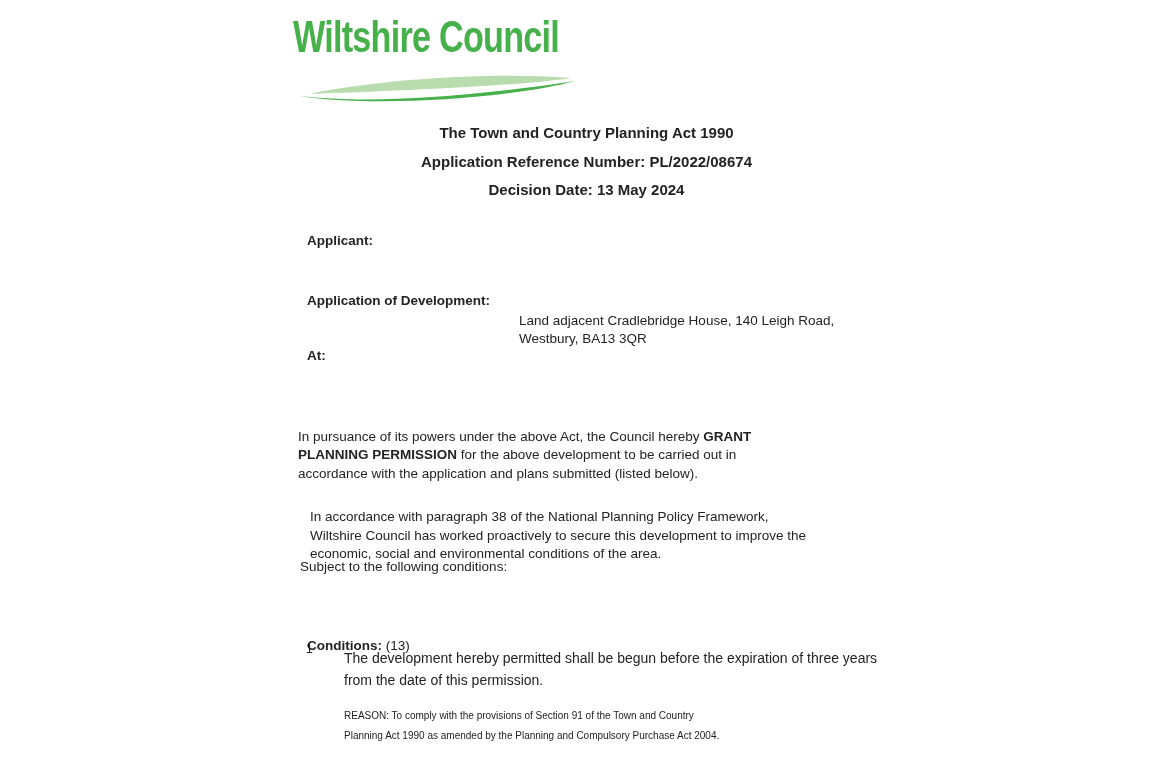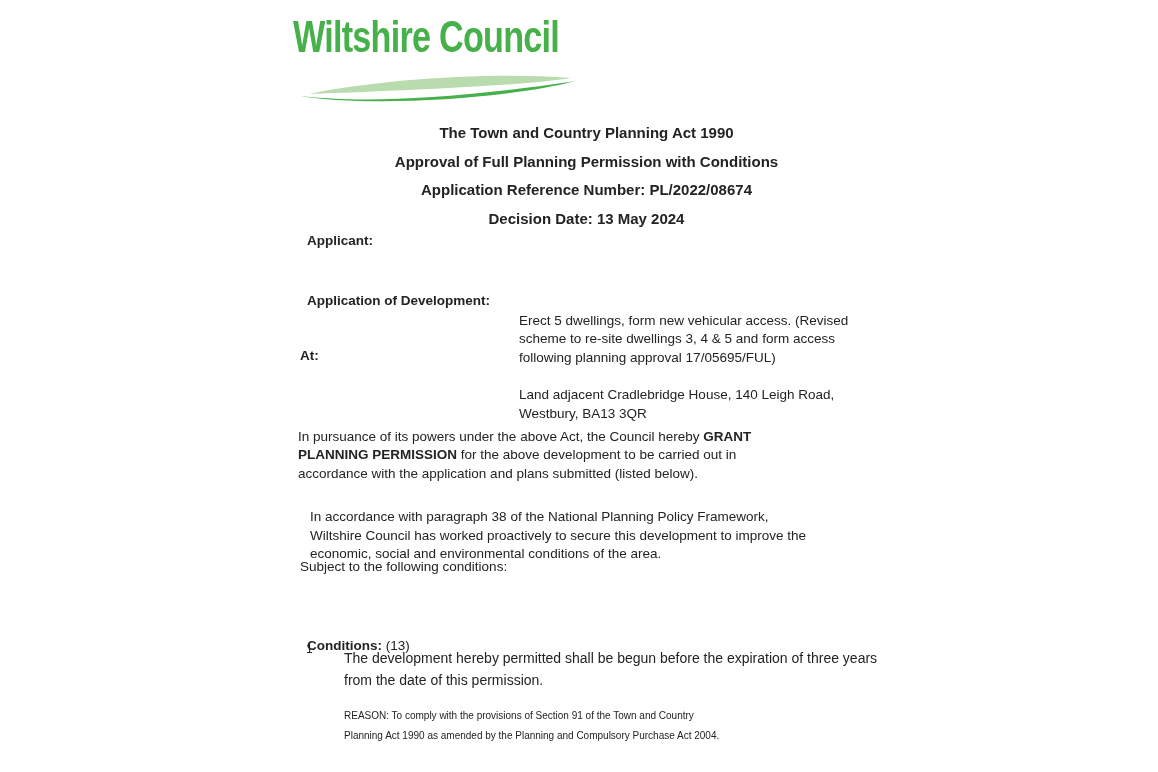--- a/index.html
+++ b/index.html
@@ -29,21 +29,21 @@
     position: absolute; left: 299px; top: 119px; width: 575px;
     text-align: center;
     font-size: 15px; font-weight: bold; line-height: 28.6px;
     white-space: nowrap;
   }
 
   
   .label { position: absolute; font-size: 13.5px; font-weight: bold; white-space: nowrap; }
   .label-applicant   { left: 307px; top: 233px; text-align: center; }
   .label-particulars { left: 307px; top: 293px; }
-  .label-at          { left: 300px; top: 348px; }
+  .label-at          { left: 307px; top: 348px; }
   .field-values {
     position: absolute; left: 519px; top: 293px; width: 400px;
     font-size: 13.5px; line-height: 18.6px;
     white-space: pre-line;
   }
 
   
   .para {
     position: absolute; left: 298px; width: 600px;
     font-size: 13.5px; line-height: 18.6px;
@@ -83,33 +83,29 @@
   <div>
     <div class="logo-text">Wiltshire Council</div>
     <svg class="logo-swoosh" viewBox="0 0 282 30" preserveAspectRatio="none">
       <path d="M12,22 C85,7 195,0 274,6 C225,14 95,19 12,22 Z" fill="#b9dcae"></path>
       <path d="M3,24 C65,31 150,28 279,9 C195,30 62,34 3,24 Z" fill="#46b14a"></path>
     </svg>
   </div>
 
   <div class="headings">
     <div>The Town and Country Planning Act 1990</div>
-    <div>Approval of Full Planning Permission with Conditions</div>
     <div>Application Reference Number: PL/2022/08674</div>
     <div>Decision Date: 13 May 2024</div>
   </div>
 
   <div class="label label-applicant">Applicant:</div>
   <div class="label label-particulars">Application of Development:</div>
   <div class="label label-at">At:</div>
 
   <div class="field-values">
-    <div>Erect 5 dwellings, form new vehicular access. (Revised
-scheme to re-site dwellings 3, 4 &amp; 5 and form access
-following planning approval 17/05695/FUL)</div>
     <div>Land adjacent Cradlebridge House, 140 Leigh Road,
 Westbury, BA13 3QR</div>
   </div>
 
   <div class="para para-grant">
     <span>In pursuance of its powers under the above Act, the Council hereby </span><b>GRANT
 PLANNING PERMISSION</b><span> for the above development to be carried out in
 accordance with the application and plans submitted (listed below).</span>
   </div>
 

